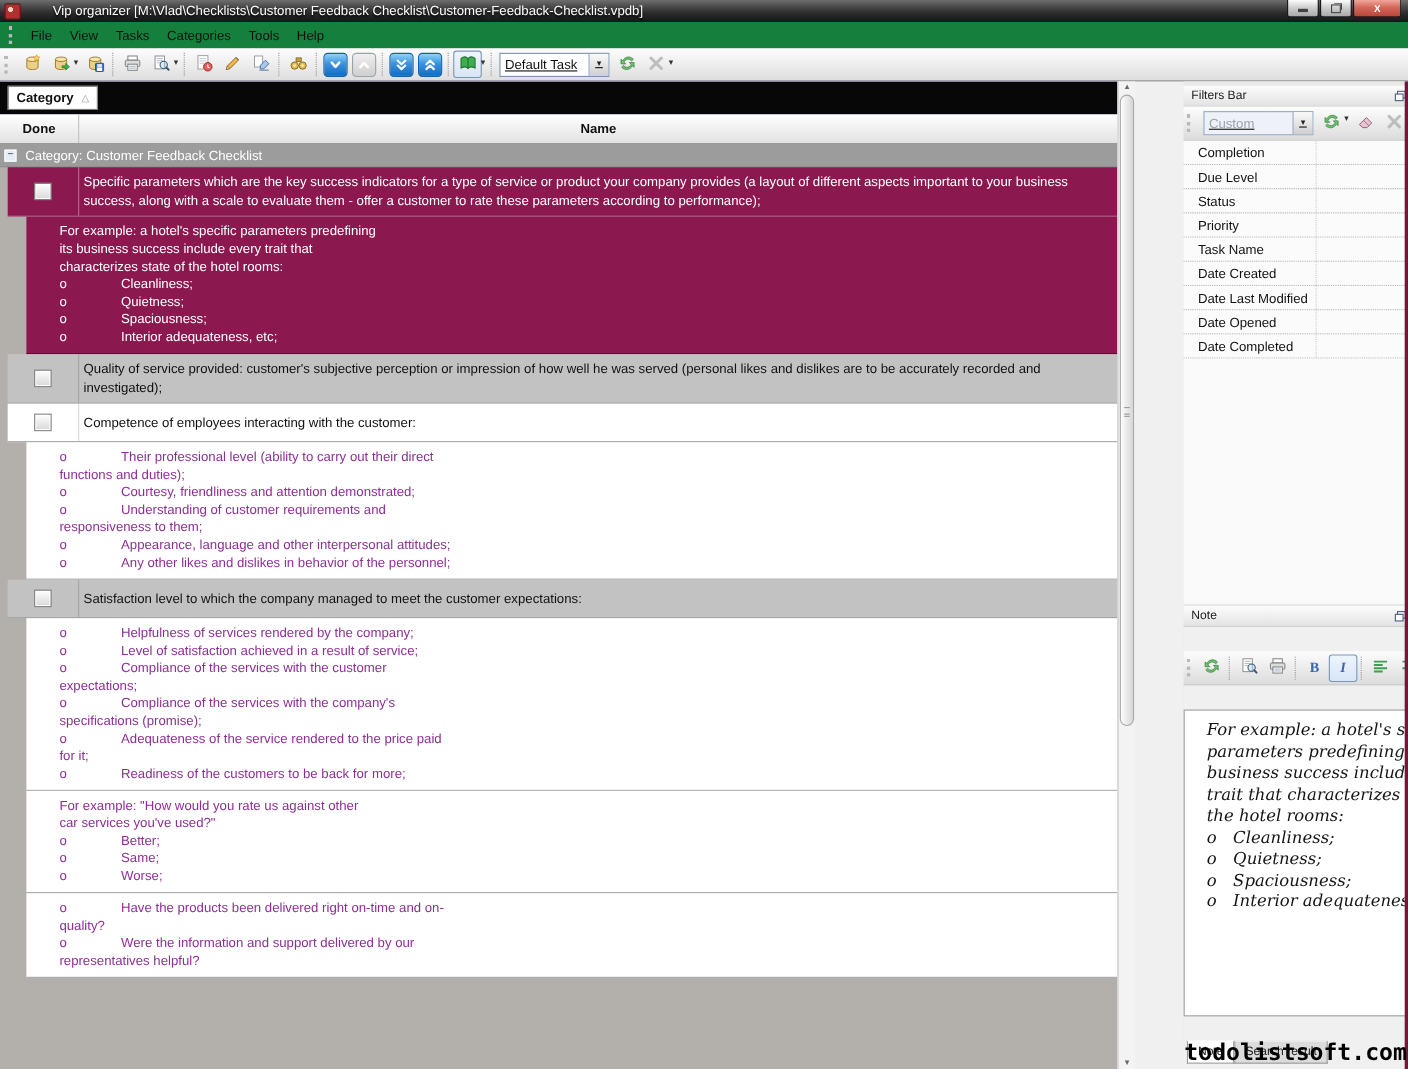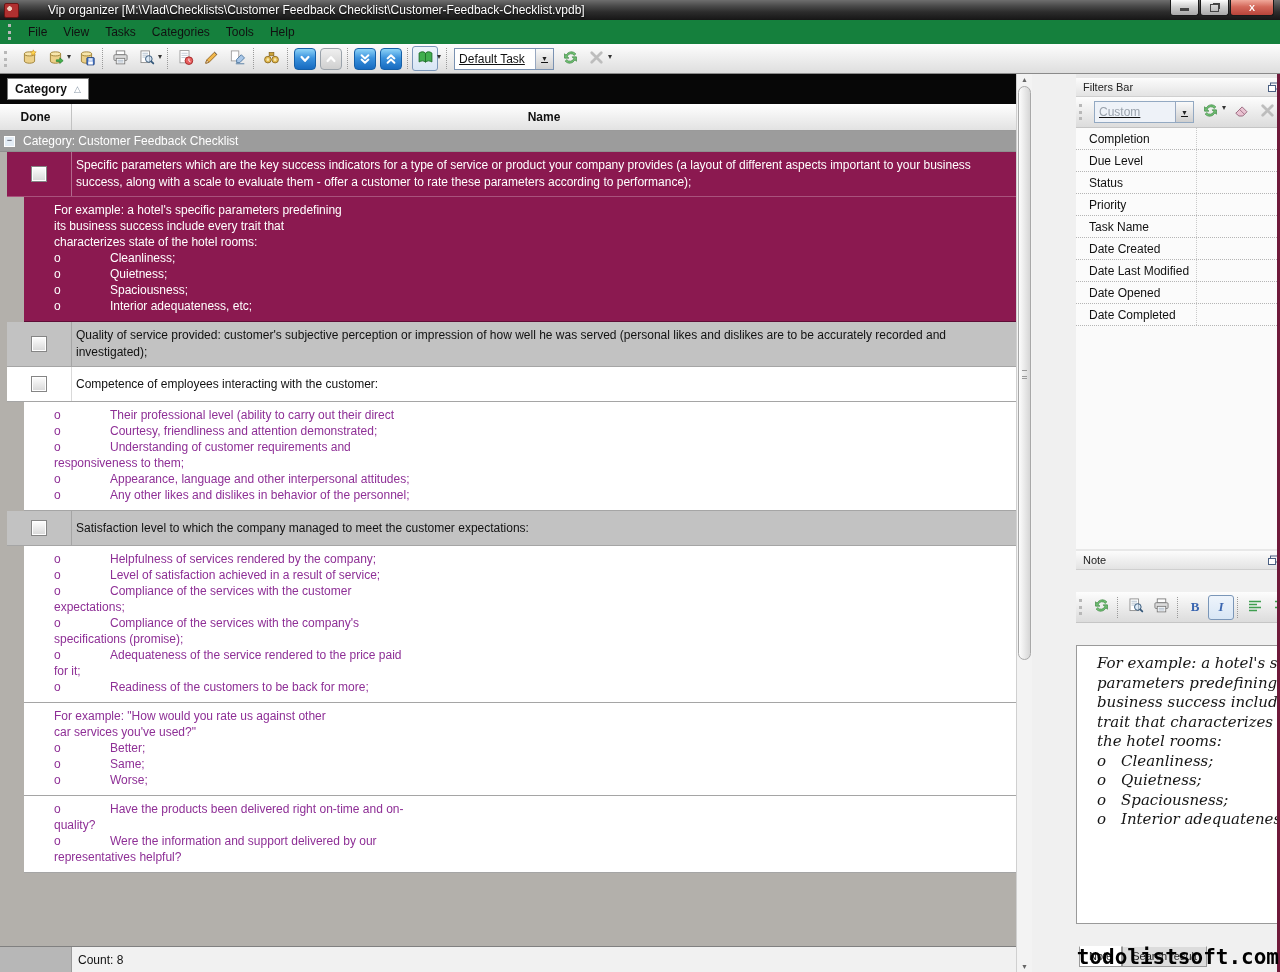--- a/index.html
+++ b/index.html
@@ -356,20 +356,23 @@
         <div class="cell-name">
           <span>Competence of employees interacting with the customer:</span>
         </div>
       </div>
       <div class="note-row v-white">
         <div class="nline">
           <span class="nb">o</span>
           <span>Their professional level (ability to carry out their direct</span>
         </div>
         <div class="nline">
+          <span>functions and duties);</span>
+        </div>
+        <div class="nline">
           <span class="nb">o</span>
           <span>Courtesy, friendliness and attention demonstrated;</span>
         </div>
         <div class="nline">
           <span class="nb">o</span>
           <span>Understanding of customer requirements and</span>
         </div>
         <div class="nline">
           <span>responsiveness to them;</span>
         </div>
@@ -455,24 +458,20 @@
         </div>
         <div class="nline">
           <span class="nb">o</span>
           <span>Were the information and support delivered by our</span>
         </div>
         <div class="nline">
           <span>representatives helpful?</span>
         </div>
       </div>
     </div>
-  <div class="footer-row">
-    <div class="footer-done"></div>
-    <div class="footer-name">Count: 8</div>
-  </div>
 </div>
 
 <div id="vscroll">
   <div class="sb-arrow" style="top:2px;">▲</div>
   <div class="sb-thumb"></div>
   <div class="sb-arrow" style="bottom:2px;">▼</div>
 </div>
 
 <div id="right">
   <div class="panel" id="filters-panel">

